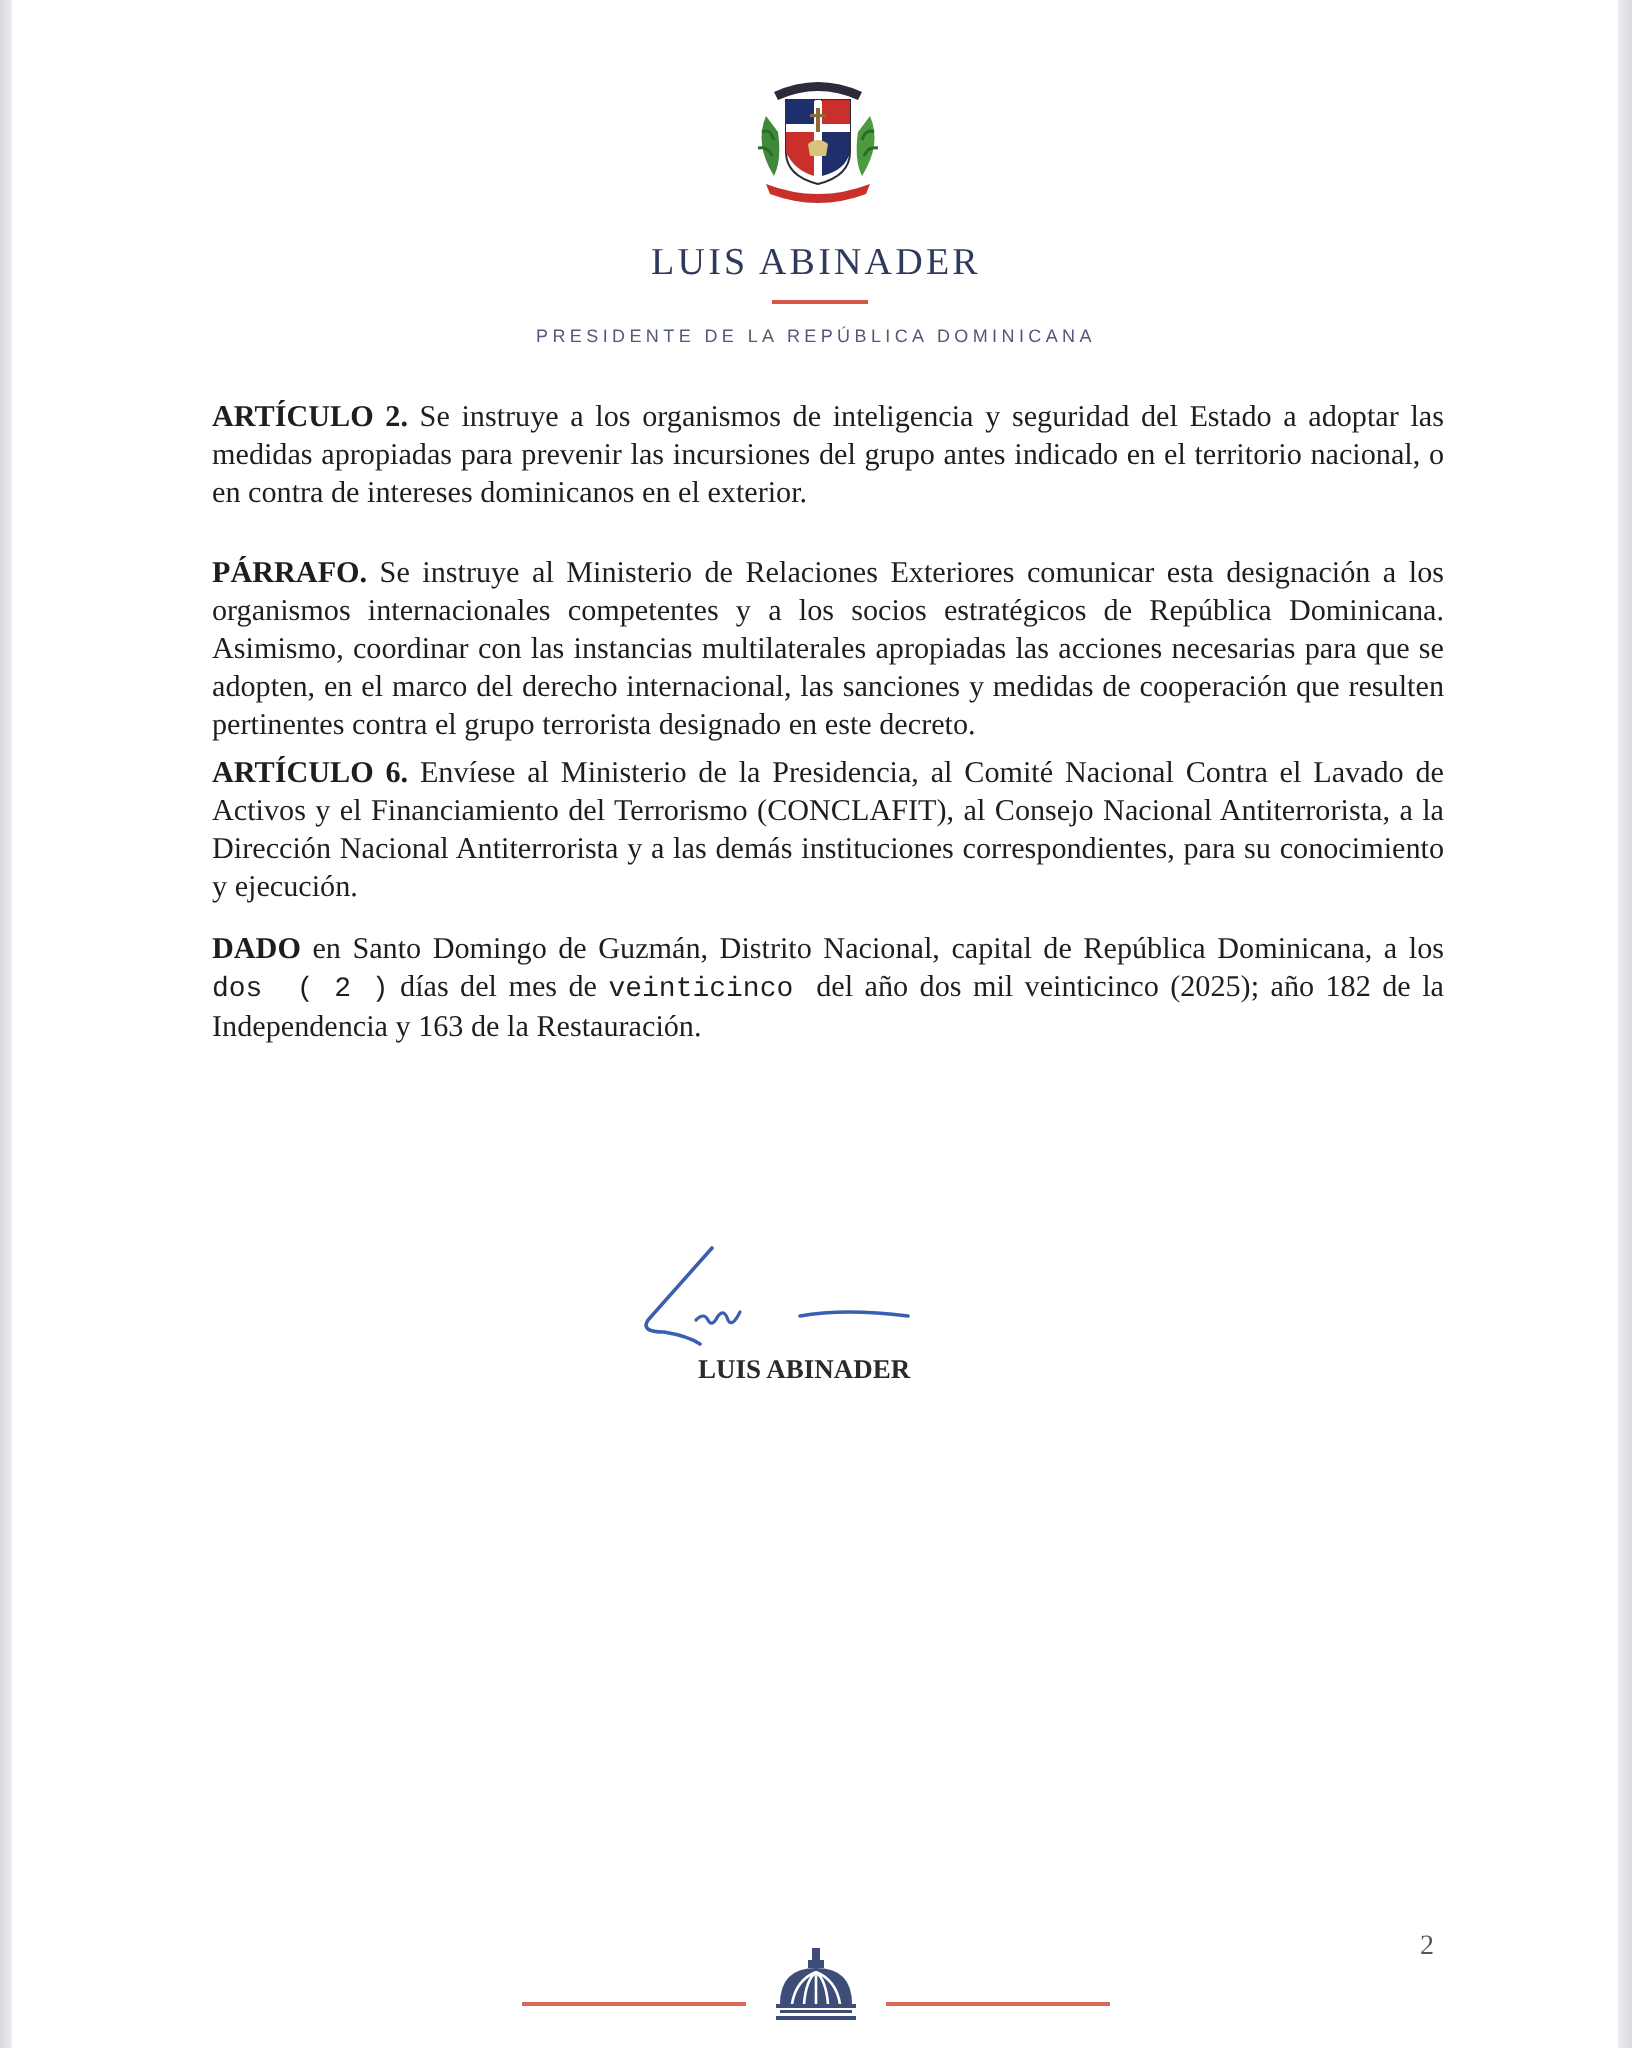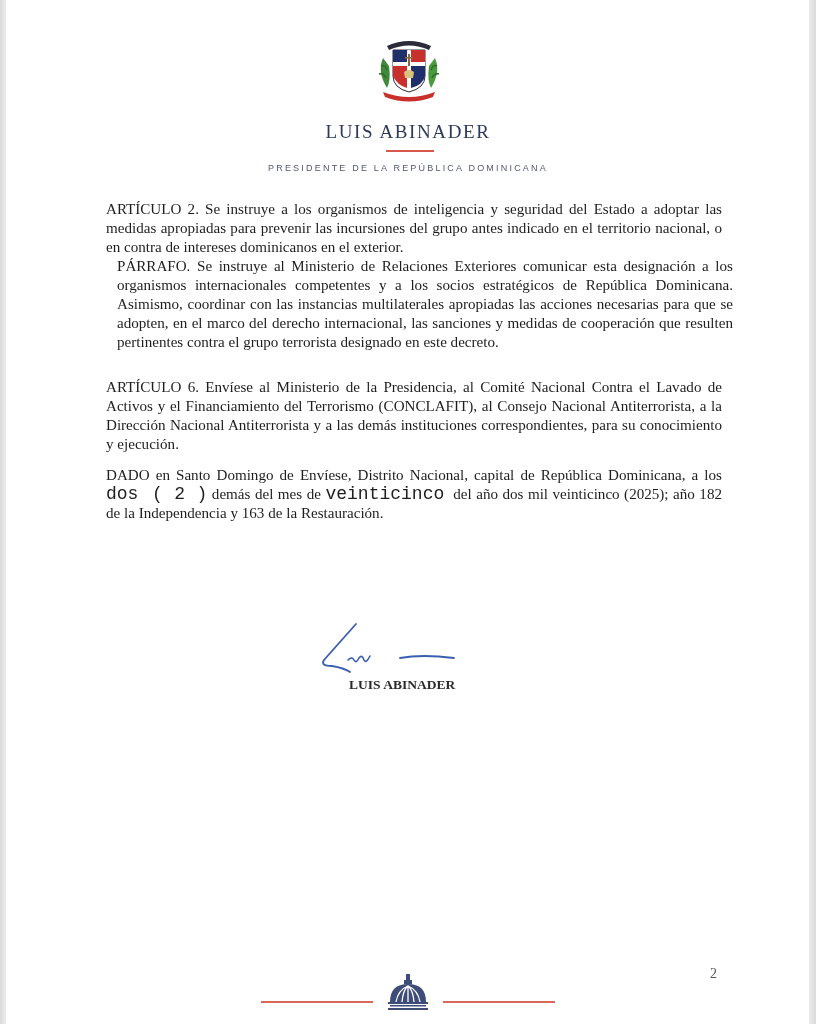--- a/index.html
+++ b/index.html
@@ -39,28 +39,28 @@
       font-size: 9px; letter-spacing: 2.2px;
       color: #4f5a78;
     }
     .body-text {
       position: absolute; left: 106px; width: 616px;
       font-family: "Liberation Serif", serif;
       font-size: 15.1px; line-height: 19px;
       text-align: justify;
       color: #1e1e1e;
     }
-    .body-text b { font-weight: normal; }
+    .body-text b { font-weight: bold; }
     .p1 { top: 200px; }
-    .p2 { top: 257px; margin-left: 11px; }
+    .p2 { top: 278px; }
     .p3 { top: 378px; }
     .p4 { top: 466px; }
     .mono {
       font-family: "Liberation Mono", monospace;
-      font-size: 18px;
+      font-size: 14px;
     }
     .signature {
       position: absolute; left: 318px; top: 620px; width: 150px; height: 60px;
     }
     .sig-name {
       position: absolute; left: 349px; top: 677px;
       font-family: "Liberation Serif", serif;
       font-weight: bold; font-size: 13.5px;
       color: #2a2a2a;
     }
@@ -122,23 +122,23 @@
 
 <div class="body-text p2">
   <b>PÁRRAFO.</b><span> Se instruye al Ministerio de Relaciones Exteriores comunicar esta designación a los organismos internacionales competentes y a los socios estratégicos de República Dominicana. Asimismo, coordinar con las instancias multilaterales apropiadas las acciones necesarias para que se adopten, en el marco del derecho internacional, las sanciones y medidas de cooperación que resulten pertinentes contra el grupo terrorista designado en este decreto.</span>
 </div>
 
 <div class="body-text p3">
   <b>ARTÍCULO 6.</b><span> Envíese al Ministerio de la Presidencia, al Comité Nacional Contra el Lavado de Activos y el Financiamiento del Terrorismo (CONCLAFIT), al Consejo Nacional Antiterrorista, a la Dirección Nacional Antiterrorista y a las demás instituciones correspondientes, para su conocimiento y ejecución.</span>
 </div>
 
 <div class="body-text p4">
-  <b>DADO</b><span> en Santo Domingo de Envíese, Distrito Nacional, capital de República Dominicana, a los </span>
+  <b>DADO</b><span> en Santo Domingo de Guzmán, Distrito Nacional, capital de República Dominicana, a los </span>
   <span class="mono">dos</span>
-  &nbsp;&nbsp;<span class="mono">( 2 )</span><span> demás del mes de </span><span class="mono">veinticinco</span>&nbsp;<span> del año dos mil veinticinco (2025); año 182 de la Independencia y 163 de la Restauración.</span>
+  &nbsp;&nbsp;<span class="mono">( 2 )</span><span> días del mes de </span><span class="mono">veinticinco</span>&nbsp;<span> del año dos mil veinticinco (2025); año 182 de la Independencia y 163 de la Restauración.</span>
 </div>
 
 <svg class="signature" viewBox="0 0 150 60">
   <path d="M38 4 Q22 22 6 40 Q2 46 14 46 Q26 48 32 52" stroke="#3b5fb0" stroke-width="1.8" fill="none" stroke-linecap="round"></path>
   <path d="M30 40 Q34 36 36 40 Q38 44 41 38 Q44 34 46 40 Q48 44 52 36" stroke="#3b5fb0" stroke-width="1.6" fill="none" stroke-linecap="round"></path>
   <path d="M82 38 Q104 34 136 38" stroke="#3b5fb0" stroke-width="1.8" fill="none" stroke-linecap="round"></path>
 </svg>
 <div class="sig-name">LUIS ABINADER</div>
 
 <div class="page-number">2</div>

